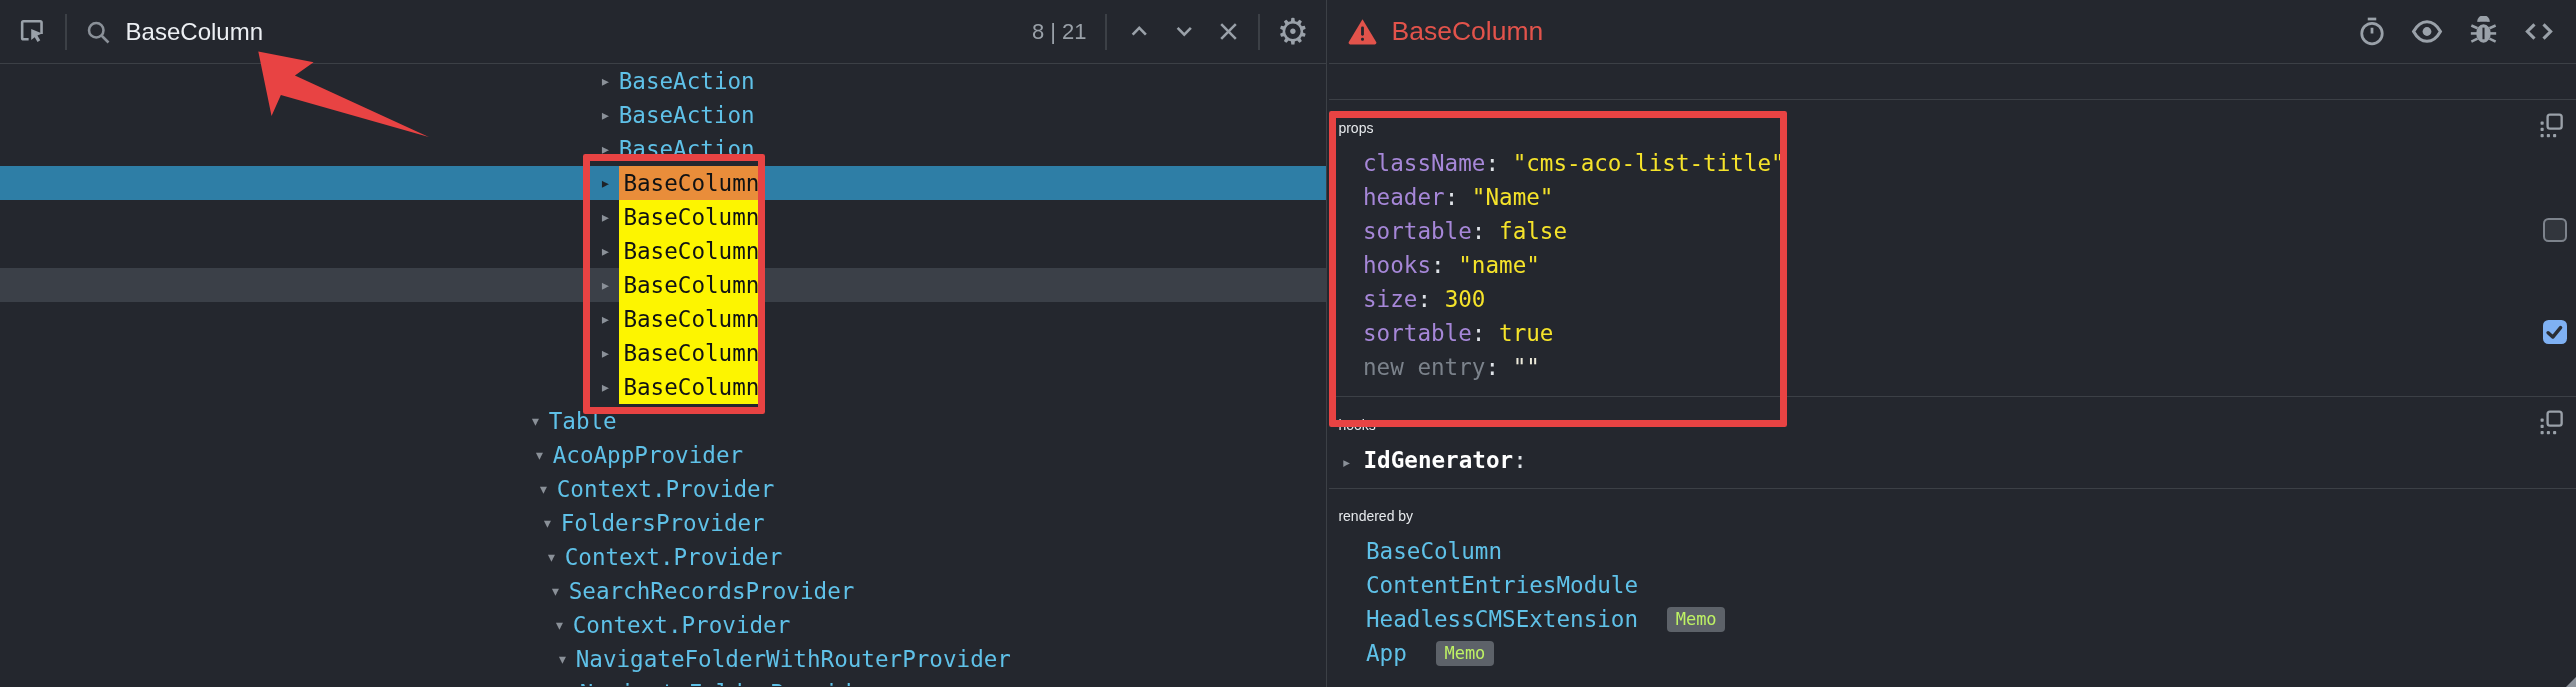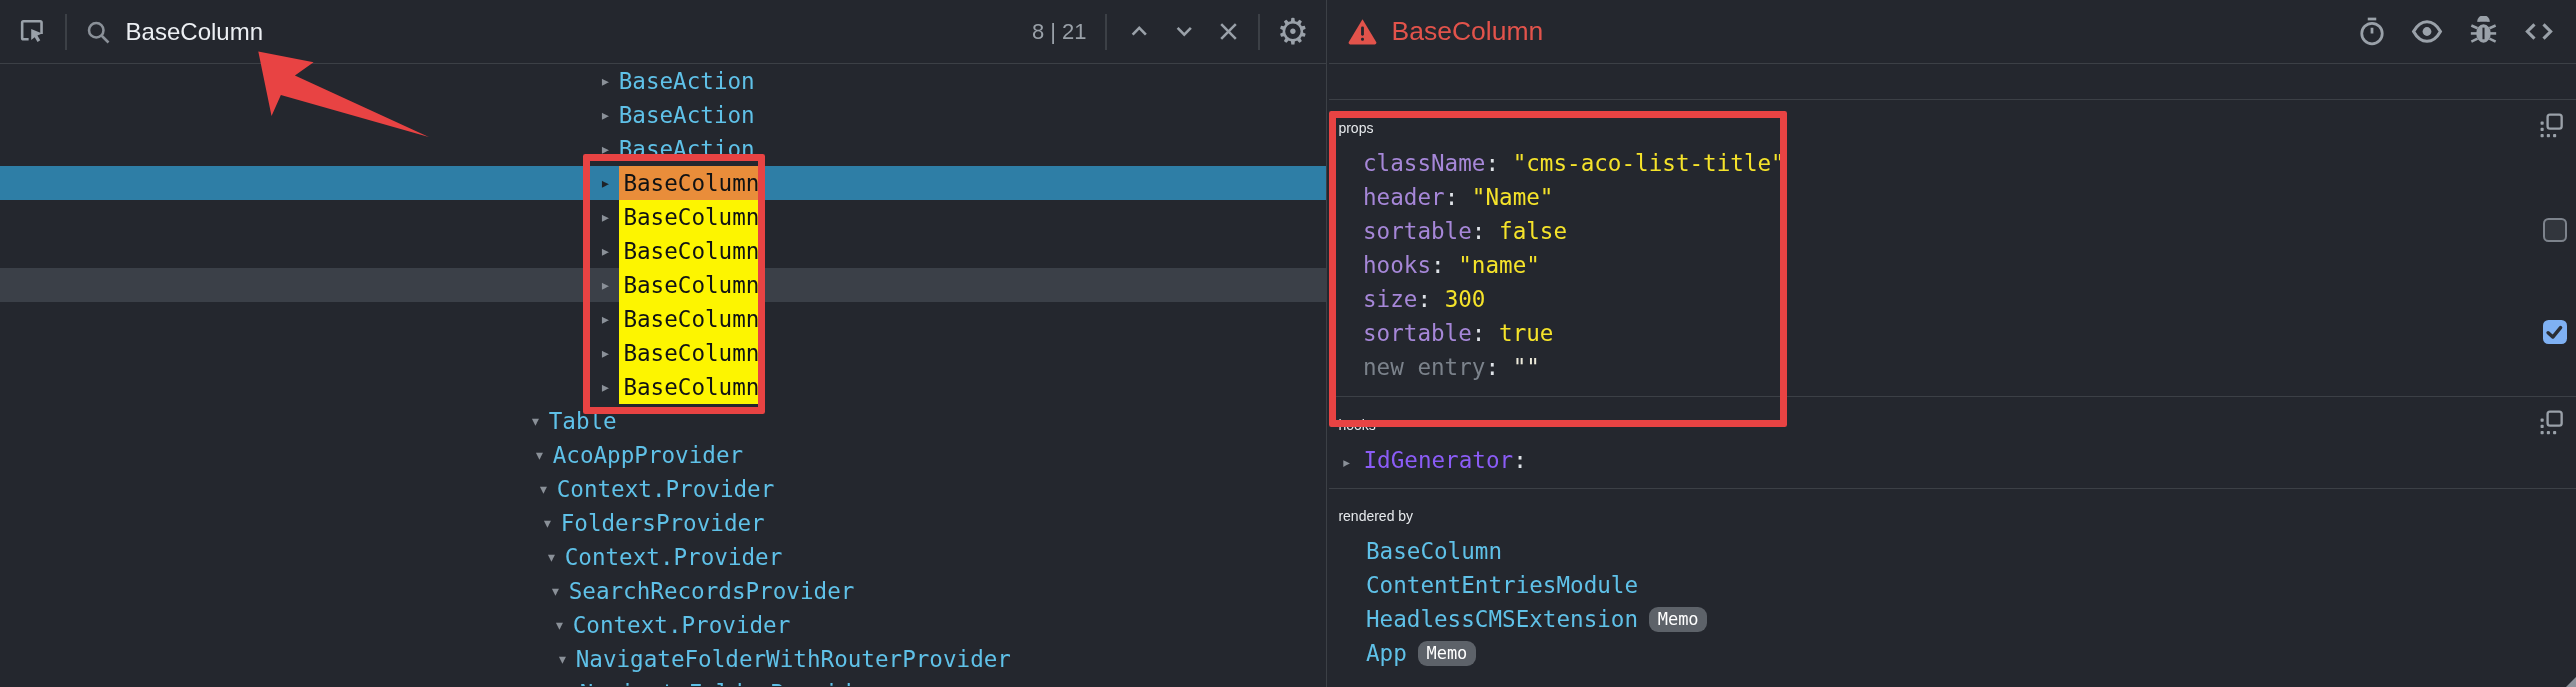--- a/index.html
+++ b/index.html
@@ -39,24 +39,24 @@
   .rp-gap{ height:36px; border-bottom:1.6px solid #3c4046; }
   .section{ position:relative; border-bottom:1.6px solid #3c4046; }
   .section-label{ font-size:14px; color:#e7eaed; padding:12.5px 0 3.1px 9.4px; line-height:30px; }
   .prop-row{ position:relative; height:34px; line-height:34px; font-size:22.6px; padding-left:34px; white-space:nowrap; }
   .pkey{ color:#a687d8; } .pkey.dim{ color:#7b828b; }
   .psep{ color:#dfe3e8; }
   .pv-element{ color:#d6dbe1; } .pv-string,.pv-number,.pv-boolean{ color:#f5e32a; } .pv-empty{ color:#eceada; }
   .props-pad{ height:12.5px; } .hooks-pad{ height:11px; }
   .hook-row{ height:34px; line-height:34px; font-size:22.6px; padding-left:12.5px; }
   .hook-row .harrow{ display:inline-block; width:22px; color:#8a9098; font-size:17px; }
-  .hkey{ color:#8b5cf6; } .hsep{ color:#dfe3e8; }
+  .hkey{ color:#ffffff;font-weight:bold; } .hsep{ color:#dfe3e8; }
   .rb-row{ height:34px; line-height:34px; font-size:22.6px; padding-left:37px; display:flex; align-items:center; }
   .rb-link{ color:#5fc1e8; }
-  .badge{ margin-left:11px; background:#5d6269; color:#ffffff; font-size:17px; line-height:17px; padding:3.9px 8.6px; border-radius:9px; font-family:"DejaVu Sans Mono",monospace; }
+  .badge{ margin-left:29px; background:#5d6269; color:#bef264; font-size:17px; line-height:17px; padding:3.9px 8.6px; border-radius:4px; font-family:"DejaVu Sans Mono",monospace; }
 
   .copy-btn{ position:absolute; top:12.5px; right:12.5px; width:25px; height:25px; }
   .row-widget{ position:absolute; right:9.4px; top:4.7px; width:24px; height:24px; border-radius:5.5px; }
   .cb-off{ background:#32363d; border:2.3px solid #7d838c; }
   .cb-on{ background:#7fb1f3; display:flex; align-items:center; justify-content:center; }
 
   
   .annot{ position:absolute; pointer-events:none; }
   .annot-box{ border:7.8px solid #e84343; border-radius:2.3px; }
   .corner-grip{ position:absolute; right:0; bottom:0; width:0; height:0;

